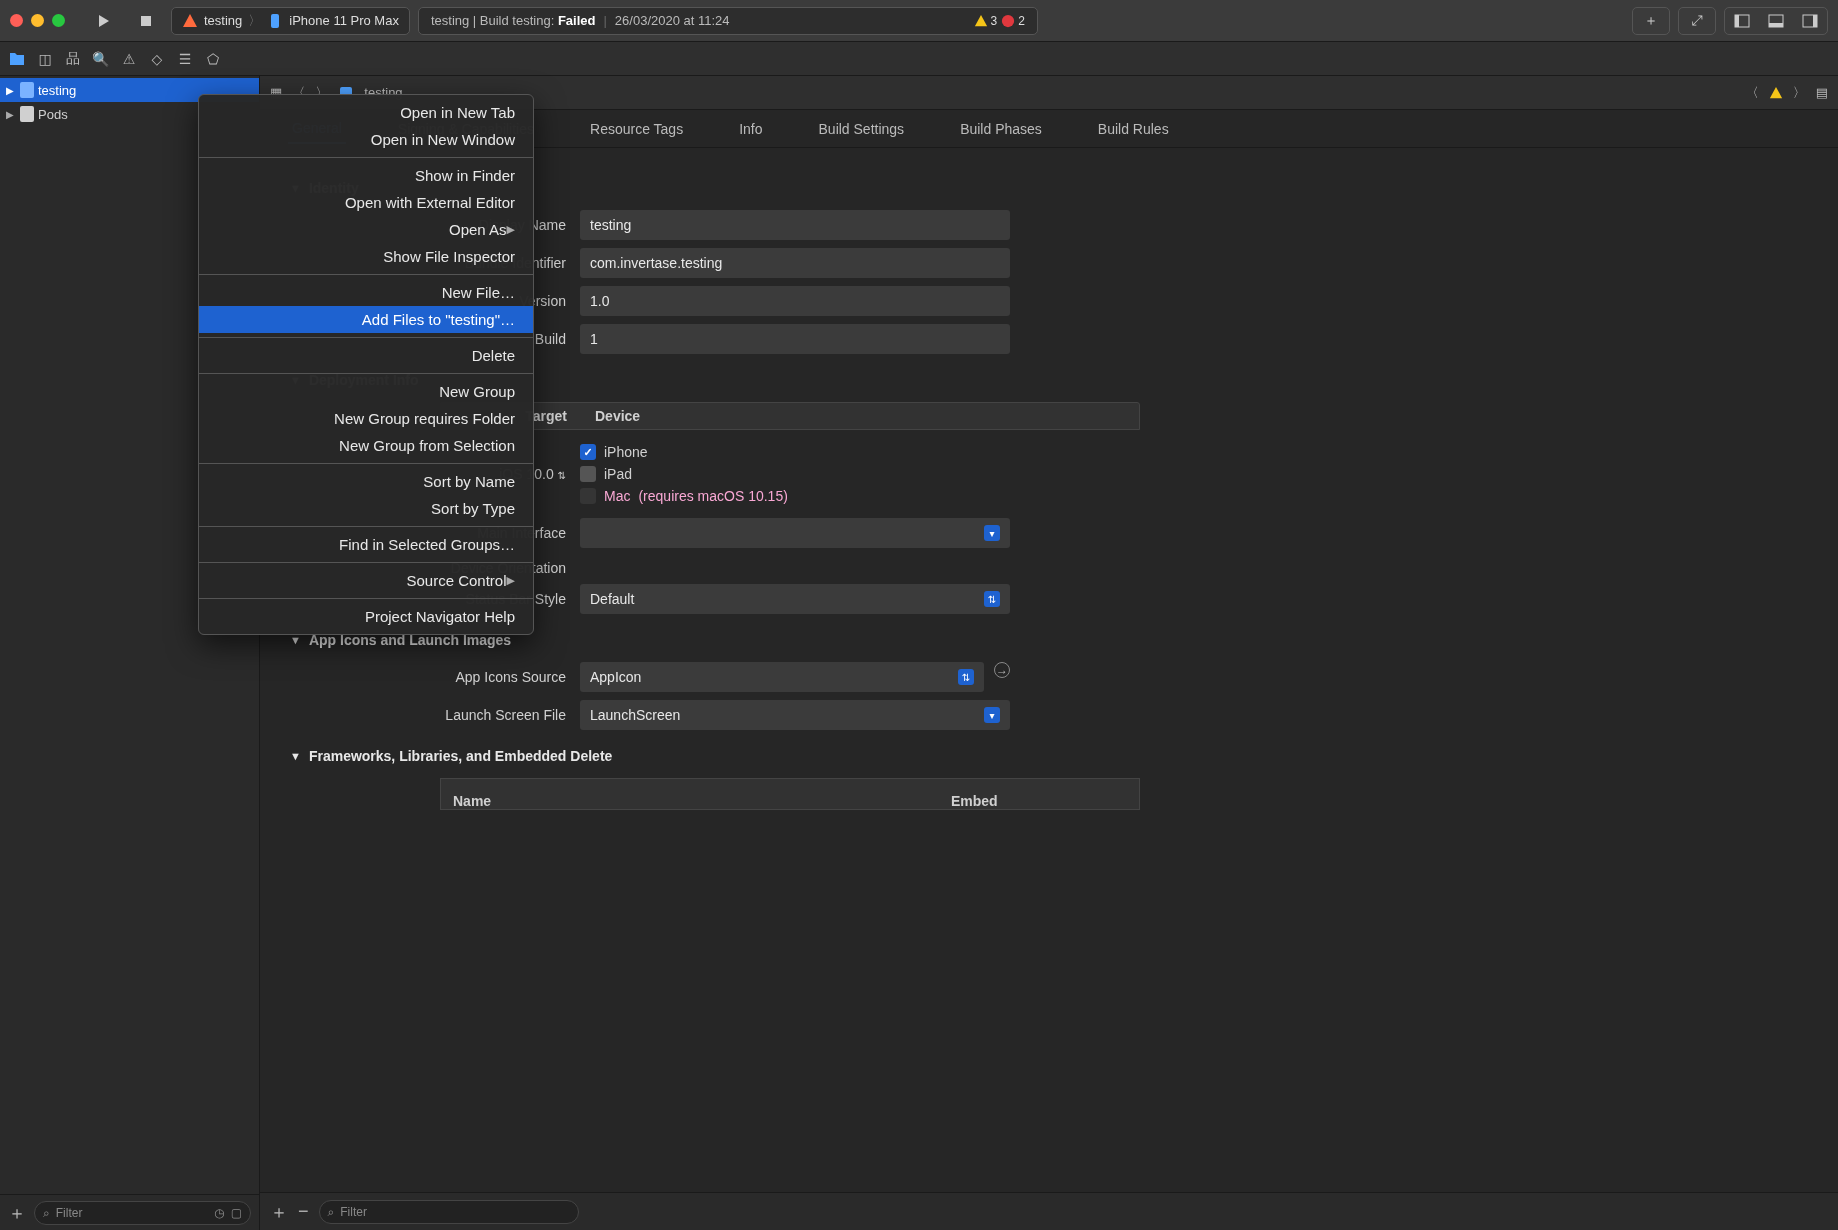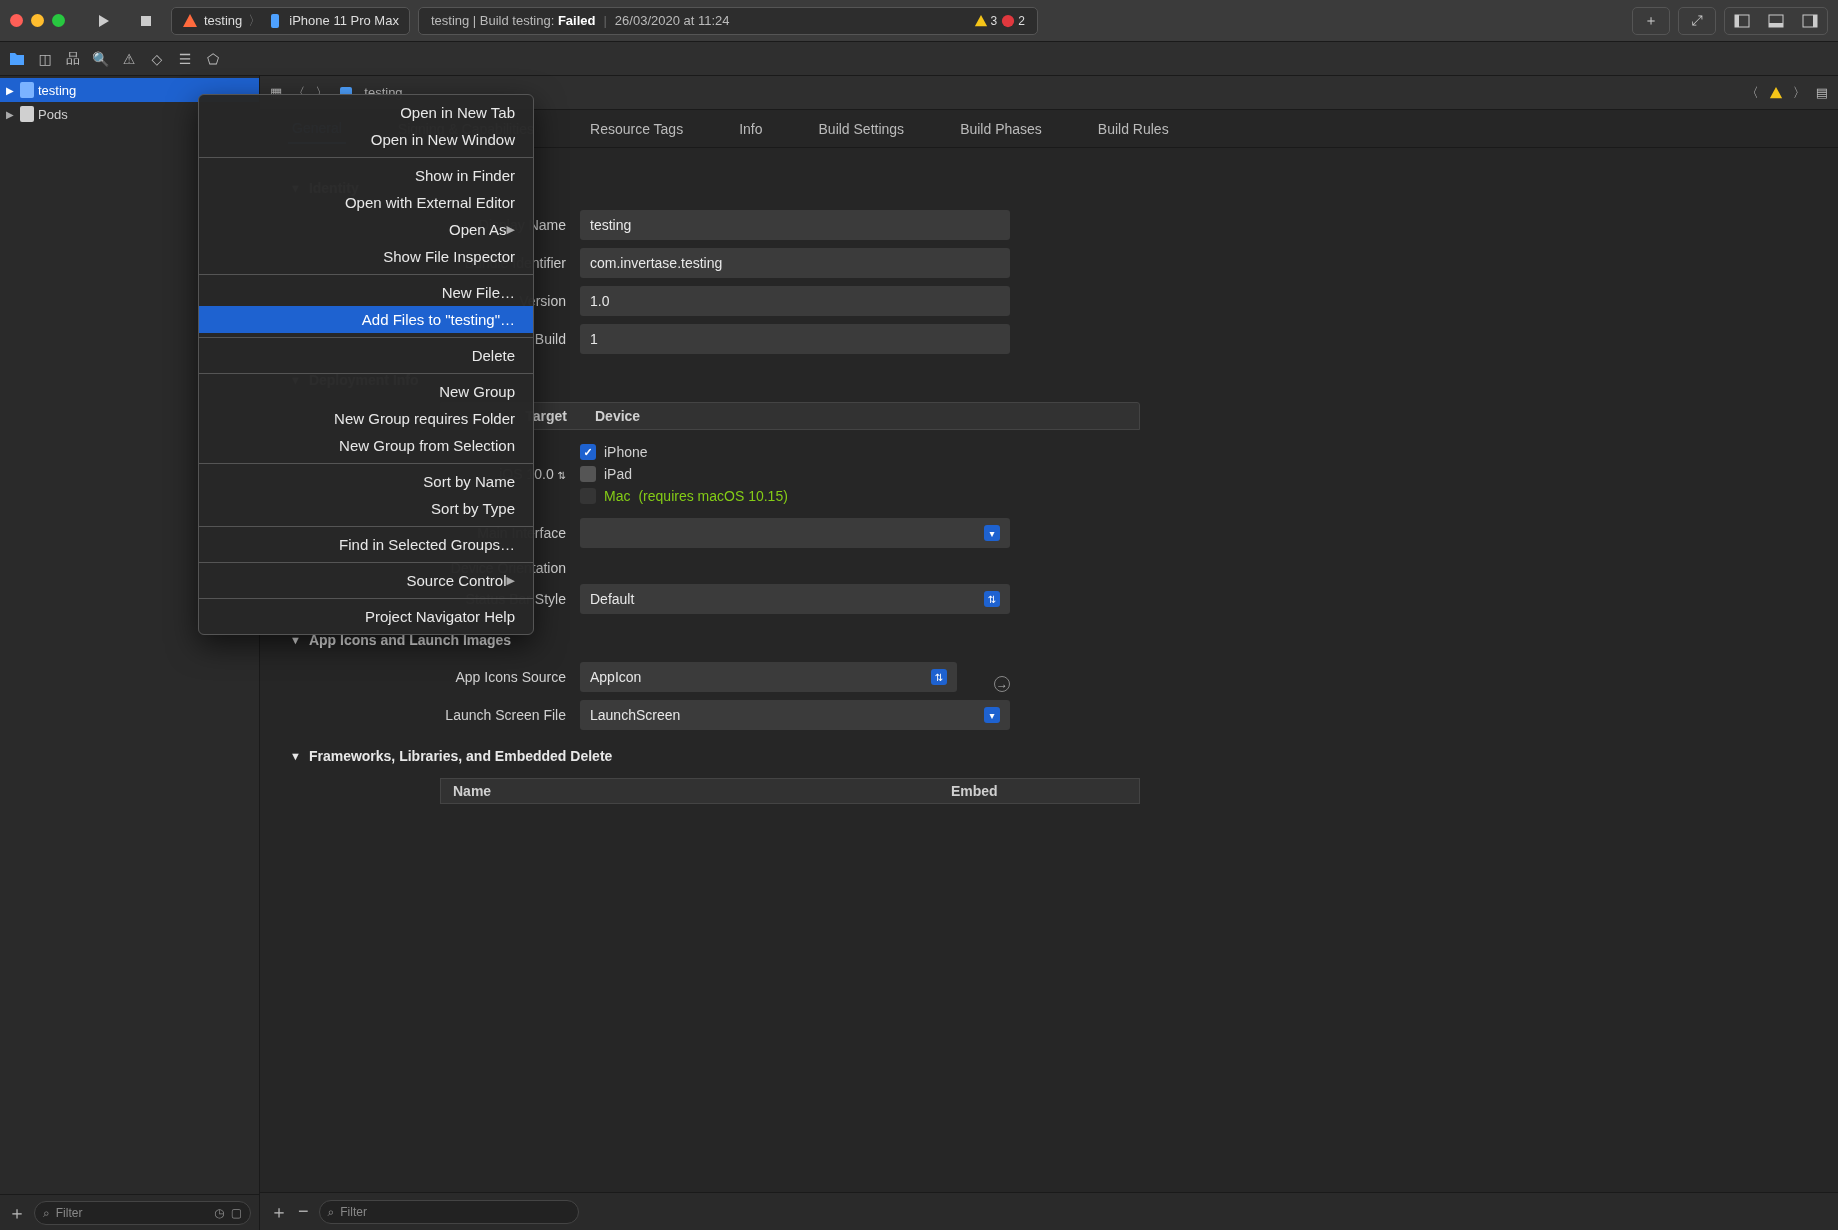--- a/index.html
+++ b/index.html
@@ -54,24 +54,24 @@
 .select{width:100%;height:30px;background:#3b3b3b;border-radius:3px;display:flex;align-items:center;padding:0 10px;color:#e8e8e8;justify-content:space-between;}
 .select .chev{width:16px;height:16px;background:#1e62d0;border-radius:3px;display:flex;align-items:center;justify-content:center;color:#fff;font-size:10px;}
 .table-hdr{display:flex;background:#323232;border:1px solid #444;border-radius:3px 3px 0 0;height:28px;align-items:center;margin-top:8px;}
 .table-hdr .th1{width:260px;text-align:right;padding-right:14px;font-weight:600;}
 .table-hdr .th2{padding-left:14px;font-weight:600;}
 .chk-row{display:flex;align-items:center;margin:6px 0;gap:8px;}
 .chk{width:16px;height:16px;border-radius:3px;background:#555;display:flex;align-items:center;justify-content:center;}
 .chk.on{background:#1e62d0;}
 .chk.on::after{content:"✓";color:#fff;font-size:11px;font-weight:700;}
 .chk.disabled{background:#444;opacity:.5;}
-.muted{color:#84cc16;}
+.muted{color:#f9a8d4;}
 .plus-circle{width:16px;height:16px;border:1px solid #888;border-radius:50%;display:flex;align-items:center;justify-content:center;color:#bbb;font-size:12px;margin-left:10px;}
 .frame-table{margin-top:8px;margin-left:0;}
-.frame-hdr{display:flex;background:#323232;border:1px solid #444;height:26px;align-items:center;}
+.frame-hdr{display:flex;background:#323232;border:1px solid #444;height:32px;align-items:flex-end;}
 .frame-hdr div{padding:0 12px;font-weight:600;}
 .editor-footer{height:38px;border-top:1px solid #1a1a1a;display:flex;align-items:center;padding:0 10px;gap:10px;background:#2a2a2a;}
 
 .ctx-menu{position:absolute;left:198px;top:94px;width:336px;background:rgba(40,40,40,.98);border:1px solid #555;border-radius:6px;box-shadow:0 10px 30px rgba(0,0,0,.6);padding:4px 0;z-index:100;}
 .ctx-item{padding:5px 18px;font-size:15px;color:#e8e8e8;display:flex;align-items:center;justify-content:flex-end;}
 .ctx-item.hl{background:#1e62d0;color:#fff;}
 .ctx-sep{height:1px;background:#555;margin:4px 0;}
 .ctx-arrow{font-size:11px;color:#aaa;}
 .jumpbar-right{margin-left:auto;display:flex;gap:10px;align-items:center;}
 
@@ -294,21 +294,21 @@
             </div>
           </div>
         </div>
 
       <div class="section-hdr">
           <span class="tri">▼</span>
           <span>App Icons and Launch Images</span>
         </div>
       <div class="form-row">
           <div class="label">App Icons Source</div>
-          <div class="field" style="display:flex;align-items:flex-end;gap:27px;">
+          <div class="field" style="display:flex;align-items:flex-start;">
             <div class="select" style="flex:1;">
               <span>AppIcon</span>
               <span class="chev">⇅</span>
             </div>
             <div class="plus-circle">→</div>
           </div>
         </div>
       <div class="form-row">
           <div class="label">Launch Screen File</div>
           <div class="field">

